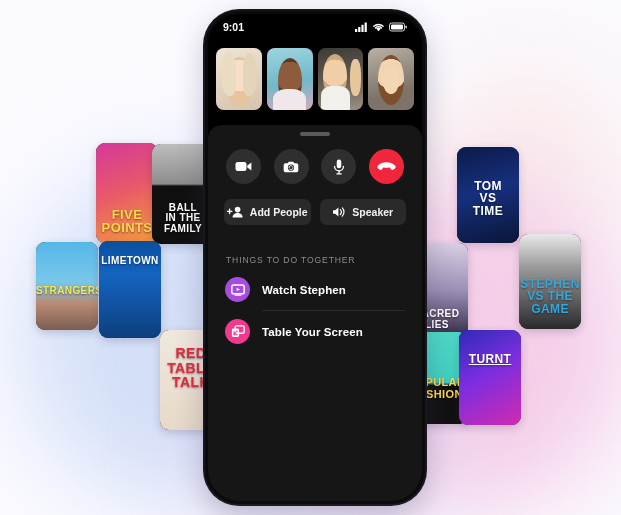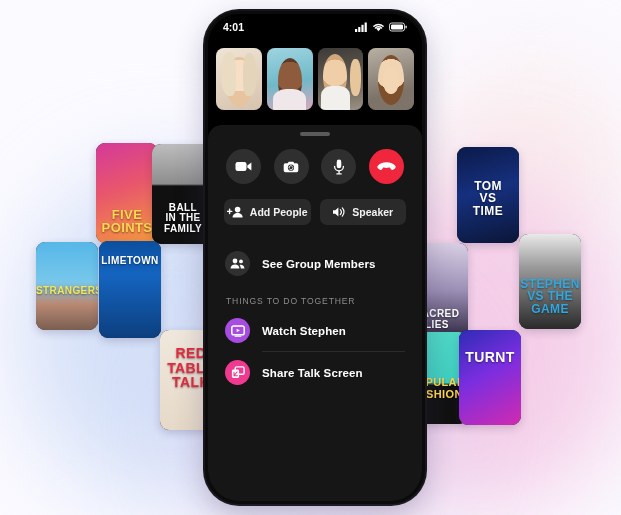--- a/index.html
+++ b/index.html
@@ -144,31 +144,31 @@
         <div class="ttl" style="bottom: 14px; font-size: 12px; color: rgb(47, 168, 224); white-space: pre-line; text-shadow: rgba(0, 0, 0, 0.45) 0px 1px 2px;">Stephen
 vs the Game</div>
       </div>
       <div class="card" style="left: 406px; top: 332px; width: 62px; height: 92px;">
         <div class="art" style="background: linear-gradient(rgb(79, 216, 198) 0%, rgb(63, 207, 192) 55%, rgb(17, 17, 17) 58%, rgb(17, 17, 17) 100%);"></div>
         <div class="ttl" style="bottom: 24px; font-size: 11px; color: rgb(255, 216, 77); white-space: pre-line; text-shadow: rgba(0, 0, 0, 0.45) 0px 1px 2px;">Popular
 Fashion</div>
       </div>
       <div class="card" style="left: 459px; top: 330px; width: 62px; height: 95px;">
         <div class="art" style="background: linear-gradient(150deg, rgb(47, 43, 181) 0%, rgb(122, 46, 224) 45%, rgb(210, 42, 176) 100%);"></div>
-        <div class="ttl" style="bottom: 60px; font-size: 14px; color: rgb(255, 255, 255); white-space: pre-line; text-shadow: rgba(0, 0, 0, 0.45) 0px 1px 2px;">turnt</div>
+        <div class="ttl" style="bottom: 60px; font-size: 12px; color: rgb(255, 255, 255); white-space: pre-line; text-shadow: rgba(0, 0, 0, 0.45) 0px 1px 2px; text-decoration: underline;">turnt</div>
       </div>
     </div>
 
   <div class="phone">
     <div class="screen">
 
       <div class="notch"></div>
 
       <div class="status">
-        <span>4:01</span>
+        <span>9:01</span>
         <span class="right">
           <span>
             <svg width="13" height="10" viewBox="0 0 13 10">
               <rect x="0" y="7" width="2.2" height="3" fill="#fff"></rect>
               <rect x="3.2" y="5" width="2.2" height="5" fill="#fff"></rect>
               <rect x="6.4" y="2.8" width="2.2" height="7.2" fill="#fff"></rect>
               <rect x="9.6" y="0.5" width="2.2" height="9.5" fill="#fff"></rect>
             </svg>
           </span>
           <span>
@@ -270,31 +270,20 @@
                 <path d="M1 4.2h2.3L6.4 1.5v9L3.3 7.8H1Z" fill="#fff"></path>
                 <path d="M8.3 3.6a3.6 3.6 0 0 1 0 4.9M10.3 1.9a6 6 0 0 1 0 8.3" stroke="#fff" stroke-width="1.2" fill="none" stroke-linecap="round"></path>
               </svg>
             </span>
             <span>Speaker</span>
           </div>
         </div>
 
         <div class="list">
 
-          <div class="litem">
-            <span class="ic">
-              <svg width="15" height="11" viewBox="0 0 15 11">
-                <circle cx="5" cy="3" r="2.4" fill="#fff"></circle>
-                <circle cx="11" cy="3.4" r="1.9" fill="#fff"></circle>
-                <path d="M0.6 10.4c0-2.3 1.9-3.8 4.4-3.8s4.4 1.5 4.4 3.8Z" fill="#fff"></path>
-                <path d="M9.6 6.9c2.3-.6 4.8.6 4.8 3.5h-3.6c0-1.4-.5-2.6-1.2-3.5Z" fill="#fff"></path>
-              </svg>
-            </span>
-            <span class="lbl">See Group Members</span>
-          </div>
 
           <div class="section-hd">THINGS TO DO TOGETHER</div>
 
           <div class="litem">
             <span class="ic" style="background:#a64ce0">
               <svg width="14" height="12" viewBox="0 0 14 12">
                 <rect x="0.8" y="1.1" width="12.4" height="8.6" rx="1.8" fill="none" stroke="#fff" stroke-width="1.5"></rect>
                 <path d="M5.6 3.7 L9 5.4 5.6 7.1 Z" fill="#fff"></path>
                 <path d="M4.2 11.2h5.6" stroke="#fff" stroke-width="1.3" stroke-linecap="round"></path>
               </svg>
@@ -305,20 +294,20 @@
           <div class="divider"></div>
 
           <div class="litem">
             <span class="ic" style="background:#f03a8f">
               <svg width="14" height="13" viewBox="0 0 14 13">
                 <rect x="4.2" y="0.9" width="8.9" height="7.4" rx="1.4" fill="none" stroke="#fff" stroke-width="1.4"></rect>
                 <rect x="0.9" y="3.6" width="7.2" height="8.3" rx="1.4" fill="#fff"></rect>
                 <path d="M3.0 9.6 L6.0 6.0 M3.0 6.4v3.4h3.4" stroke="#f03a8f" stroke-width="1.1" fill="none" stroke-linecap="round"></path>
               </svg>
             </span>
-            <span class="lbl">Share Talk Screen</span>
+            <span class="lbl">Table Your Screen</span>
           </div>
 
         </div>
       </div>
     </div>
   </div>
 </div>
 
 </body></html>

